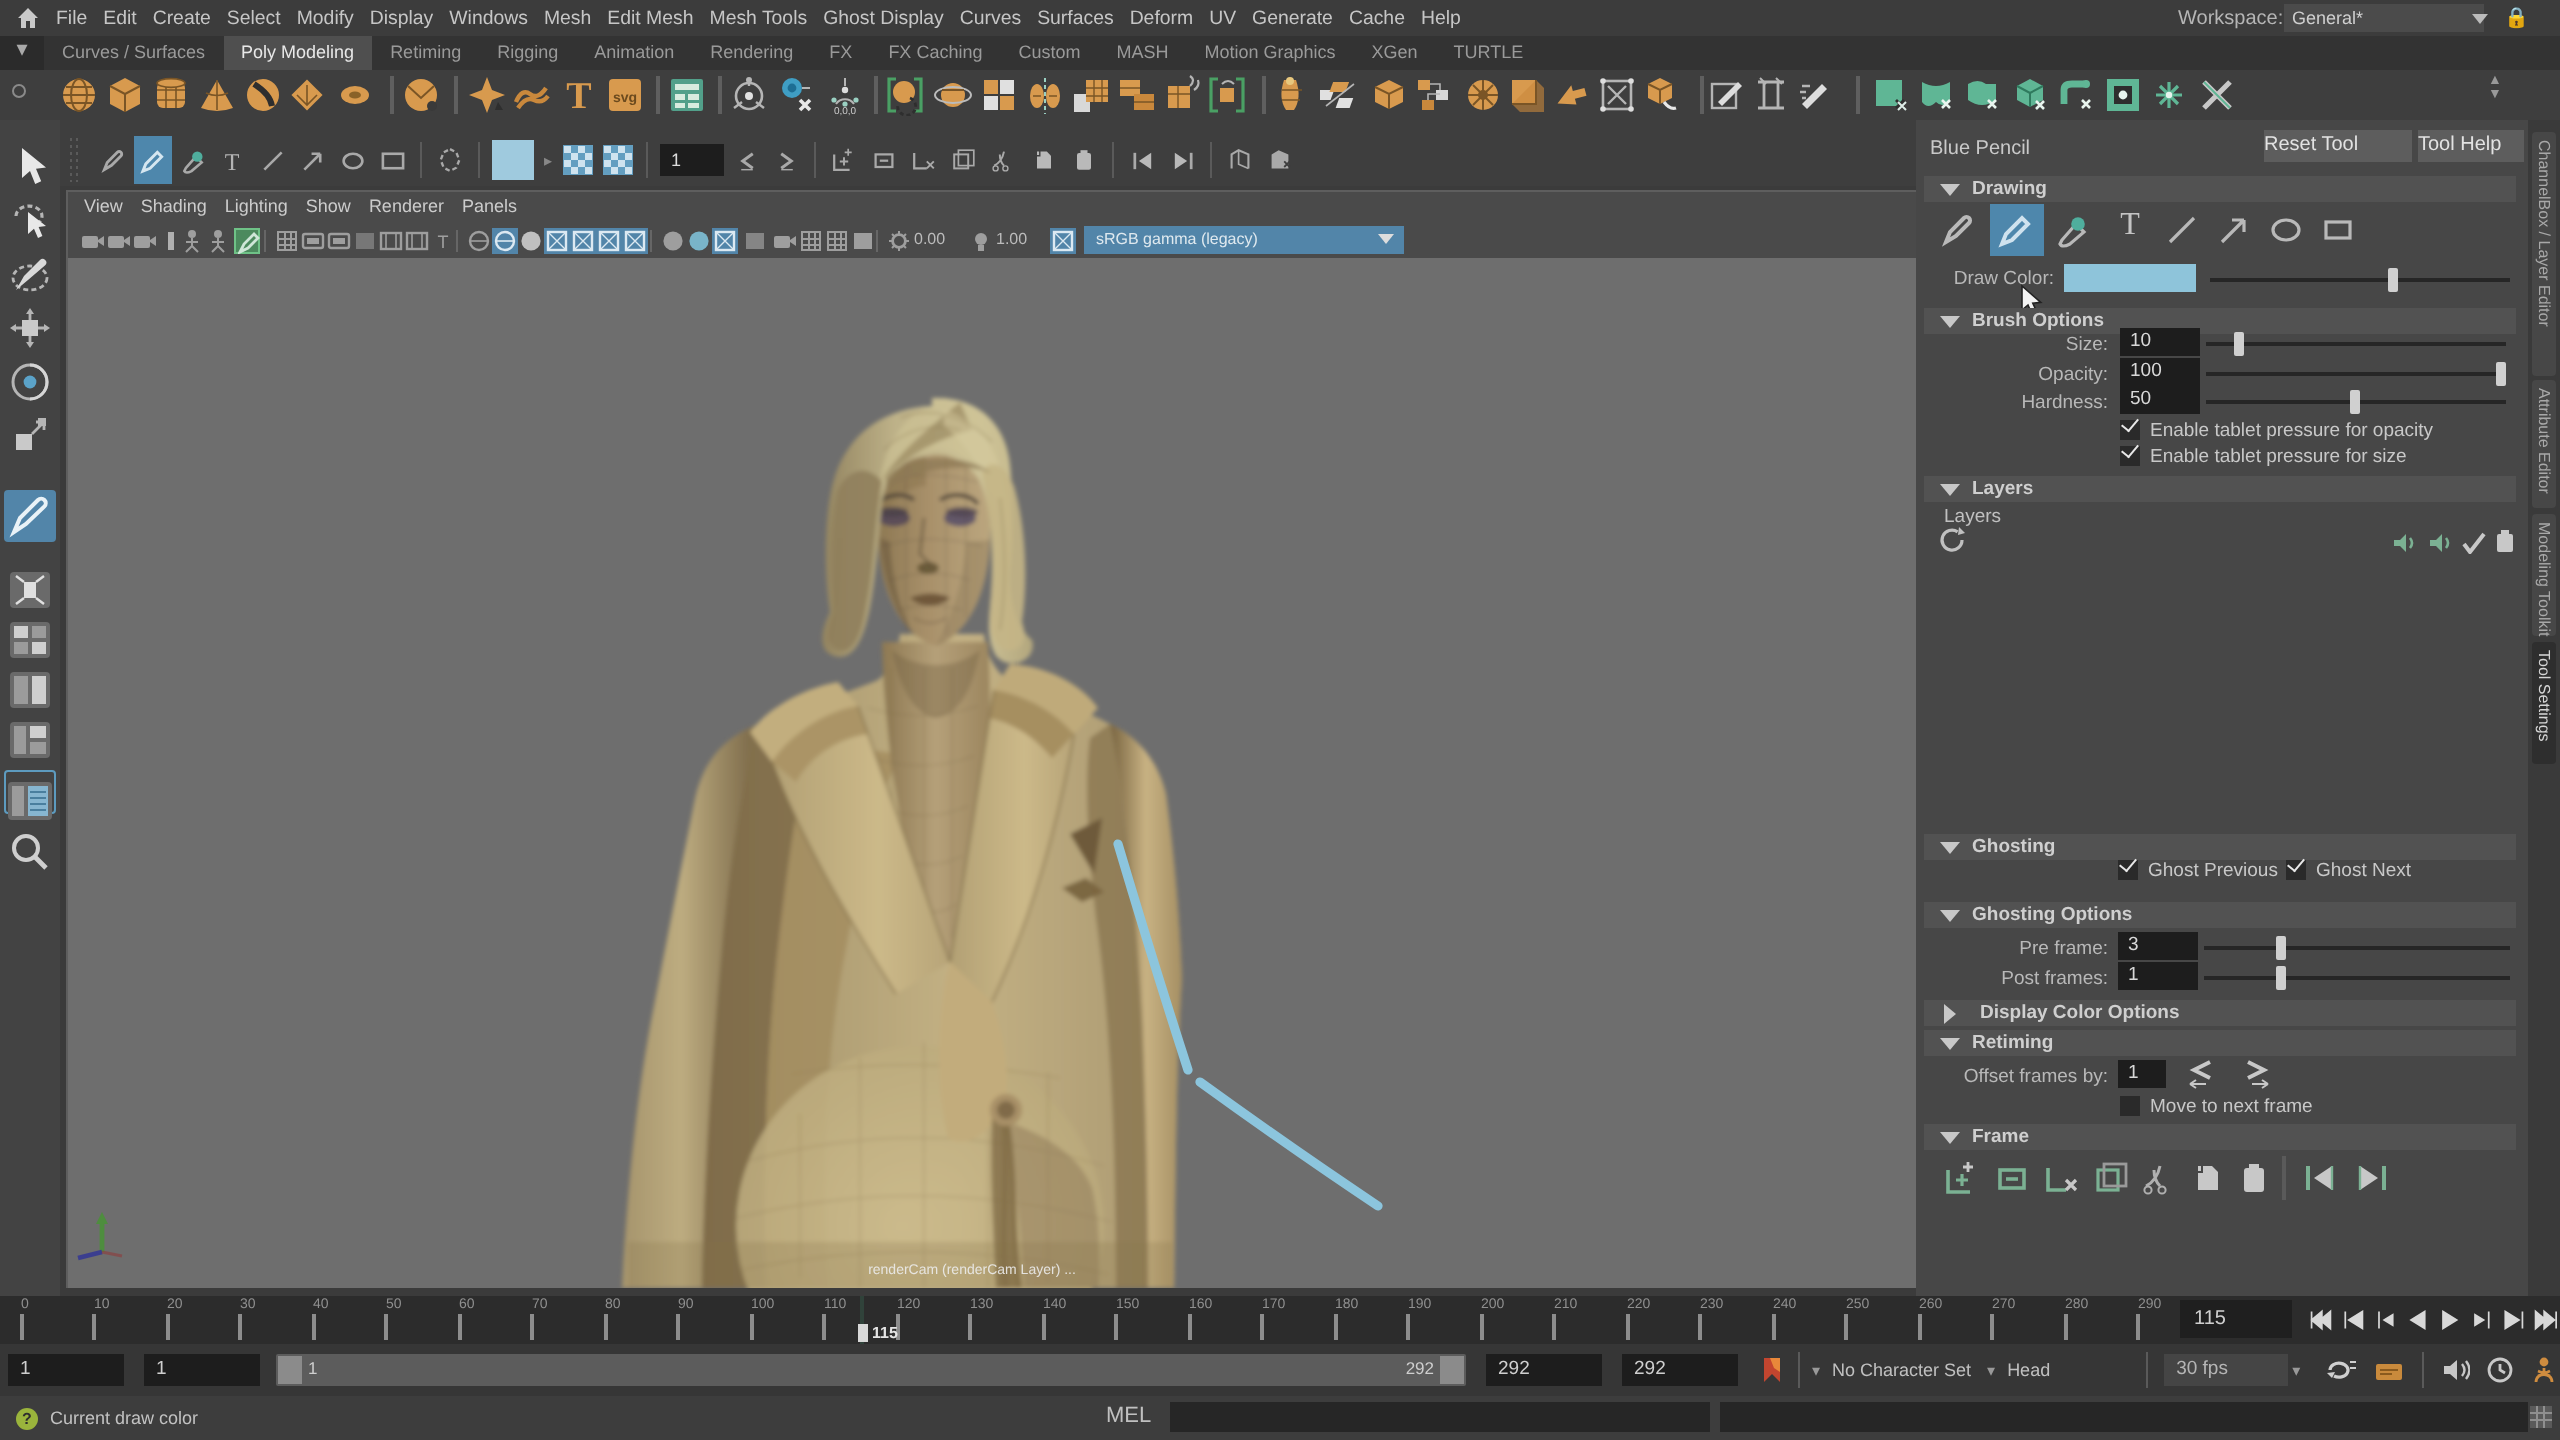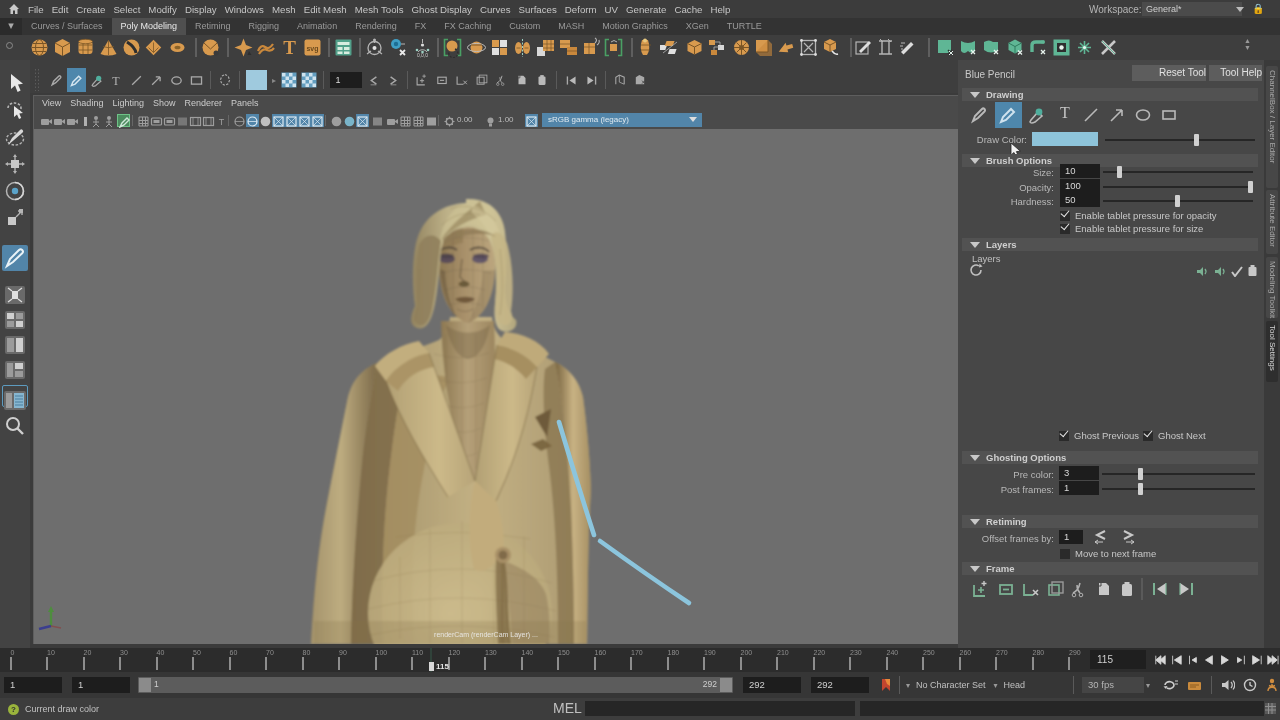--- a/index.html
+++ b/index.html
@@ -60,21 +60,21 @@
   border-top:5px solid transparent; border-bottom:5px solid transparent; border-left:6px solid #c8c8c8; }
 .field { position:absolute; background:#1d1d1d; color:#d8d8d8; font-size:9.5px;
   padding:2px 5px; height:14px; line-height:10px; }
 .slider { position:absolute; height:2px; background:#262626; }
 .slider .h { position:absolute; top:-5px; width:5px; height:12px; background:#d0d0d0; border-radius:1px; }
 .lbl { position:absolute; color:#b8b8b8; font-size:9.5px; text-align:right; }
 .chk { position:absolute; font-size:9.5px; color:#c8c8c8; }
 .chk .box { display:inline-block; width:10px; height:10px; background:#2a2a2a; vertical-align:-2px; margin-right:5px; position:relative; }
 .chk .box.on::after { content:""; position:absolute; left:1px; top:-1px; width:7px; height:4px;
   border-left:1.8px solid #e8e8e8; border-bottom:1.8px solid #e8e8e8; transform:rotate(-50deg); }
-.btn { position:absolute; background:#5d5d5d; color:#e2e2e2; text-align:right;
+.btn { position:absolute; background:#5d5d5d; color:#e2e2e2; text-align:left;
   font-size:10px; height:16px; line-height:16px; }
 
 
 #rightstrip { left:1264px; top:60px; width:16px; height:588px; background:#3a3a3a; }
 #rightstrip .vtab { position:absolute; left:2px; width:12px; background:#474747; border-radius:2px; }
 #rightstrip .vtxt { writing-mode:vertical-rl; font-size:8px; color:#a8a8a8; white-space:nowrap; display:block; margin:0 auto; padding-top:4px;}
 
 
 #timeline { left:0; top:648px; width:1280px; height:24px; background:#2c2c2c; }
 #tlnums { position:absolute; left:0; top:1px; width:1088px; height:9px; }
@@ -94,21 +94,21 @@
 #rslider .num1 { position:absolute; left:16px; top:2px; font-size:8.5px; color:#cfcfcf; }
 #rslider .num2 { position:absolute; right:16px; top:2px; font-size:8.5px; color:#cfcfcf; }
 #rslider .rh2 { position:absolute; right:1px; top:1px; width:12px; height:14px; background:#8b8b8b; }
 .rdrop { background:transparent; color:#c0c0c0; font-size:9px; height:16px; line-height:16px; flex:none; }
 
 
 #helpbar { left:0; top:698px; width:1280px; height:22px; background:#3d3d3d; display:flex; align-items:center; }
 #helpdot { width:11px; height:11px; border-radius:50%; background:#9ab43c; margin:0 6px 0 8px; flex:none;
   color:#2e2e2e; font-size:8px; font-weight:bold; text-align:center; line-height:11px; }
 #helptext { color:#c2c2c2; font-size:9px; }
-#melbox { position:absolute; left:553px; top:3px; width:30px; height:15px; color:#c0c0c0; font-size:14px; line-height:15px; }
+#melbox { position:absolute; left:553px; top:3px; width:30px; height:15px; color:#c0c0c0; font-size:11px; line-height:15px; }
 #melfield { position:absolute; left:585px; top:3px; width:270px; height:15px; background:#262626; }
 #melfield2 { position:absolute; left:860px; top:3px; width:404px; height:15px; background:#262626; }
 </style>
 </head>
 <body>
 <div id="root">
 
 <div class="abs" id="menubar">
   <svg width="12" height="12" style="margin:0 4px 0 8px" viewBox="0 0 12 12">
         <path d="M6 1 L11 6 H9.5 V11 H7 V7.5 H5 V11 H2.5 V6 H1 Z" fill="#c9c9c9"></path>
@@ -1032,35 +1032,37 @@
       </svg>
   <svg class="abs" style="left:273px; top:206px;" width="13" height="11" viewBox="0 0 13 11">
         <path d="M1 6 l3 4 l7 -9" fill="none" stroke="#c8c8c8" stroke-width="2"></path>
       </svg>
   <svg class="abs" style="left:289px; top:204px;" width="11" height="13" viewBox="0 0 11 13">
         <rect x="1.5" y="3" width="8" height="9" rx="1" fill="#c8c8c8"></rect>
         <rect x="3.5" y="1" width="4" height="2" fill="#c8c8c8"></rect>
       </svg>
 
 
+  <div class="rphead" style="top:357px;"><span class="arr"></span>Ghosting</div>
   <div class="chk" style="left:101px; top:370px;"><span class="box on"></span>Ghost Previous</div>
   <div class="chk" style="left:185px; top:370px;"><span class="box on"></span>Ghost Next</div>
 
   <div class="rphead" style="top:391px;"><span class="arr"></span>Ghosting Options</div>
-  <div class="lbl" style="left:0px; top:409px; width:96px;">Pre color:</div>
+  <div class="lbl" style="left:0px; top:409px; width:96px;">Pre frame:</div>
   <div class="field" style="left:101px; top:406px; width:40px;">3</div>
   <div class="slider" style="left:144px; top:413px; width:153px;">
         <div class="h" style="left:36px;"></div>
       </div>
   <div class="lbl" style="left:0px; top:424px; width:96px;">Post frames:</div>
   <div class="field" style="left:101px; top:421px; width:40px;">1</div>
   <div class="slider" style="left:144px; top:428px; width:153px;">
         <div class="h" style="left:36px;"></div>
       </div>
 
+  <div class="rphead" style="top:440px;"><span class="arrR"></span><span style="padding-left:4px;">Display Color Options</span></div>
   <div class="rphead" style="top:455px;"><span class="arr"></span>Retiming</div>
   <div class="lbl" style="left:0px; top:473px; width:96px;">Offset frames by:</div>
   <div class="field" style="left:101px; top:470px; width:24px;">1</div>
   <svg class="abs" style="left:133px; top:468px;" width="18" height="18" viewBox="0 0 18 18">
         <path d="M14 3 L6 7 L14 11" fill="none" stroke="#c8c8c8" stroke-width="2"></path>
         <path d="M4 14 h8 M4 14 l3 -2 M4 14 l3 2" stroke="#c8c8c8" fill="none"></path>
       </svg>
   <svg class="abs" style="left:162px; top:468px;" width="18" height="18" viewBox="0 0 18 18">
         <path d="M4 3 L12 7 L4 11" fill="none" stroke="#c8c8c8" stroke-width="2"></path>
         <path d="M14 14 h-8 M14 14 l-3 -2 M14 14 l-3 2" stroke="#c8c8c8" fill="none"></path>

